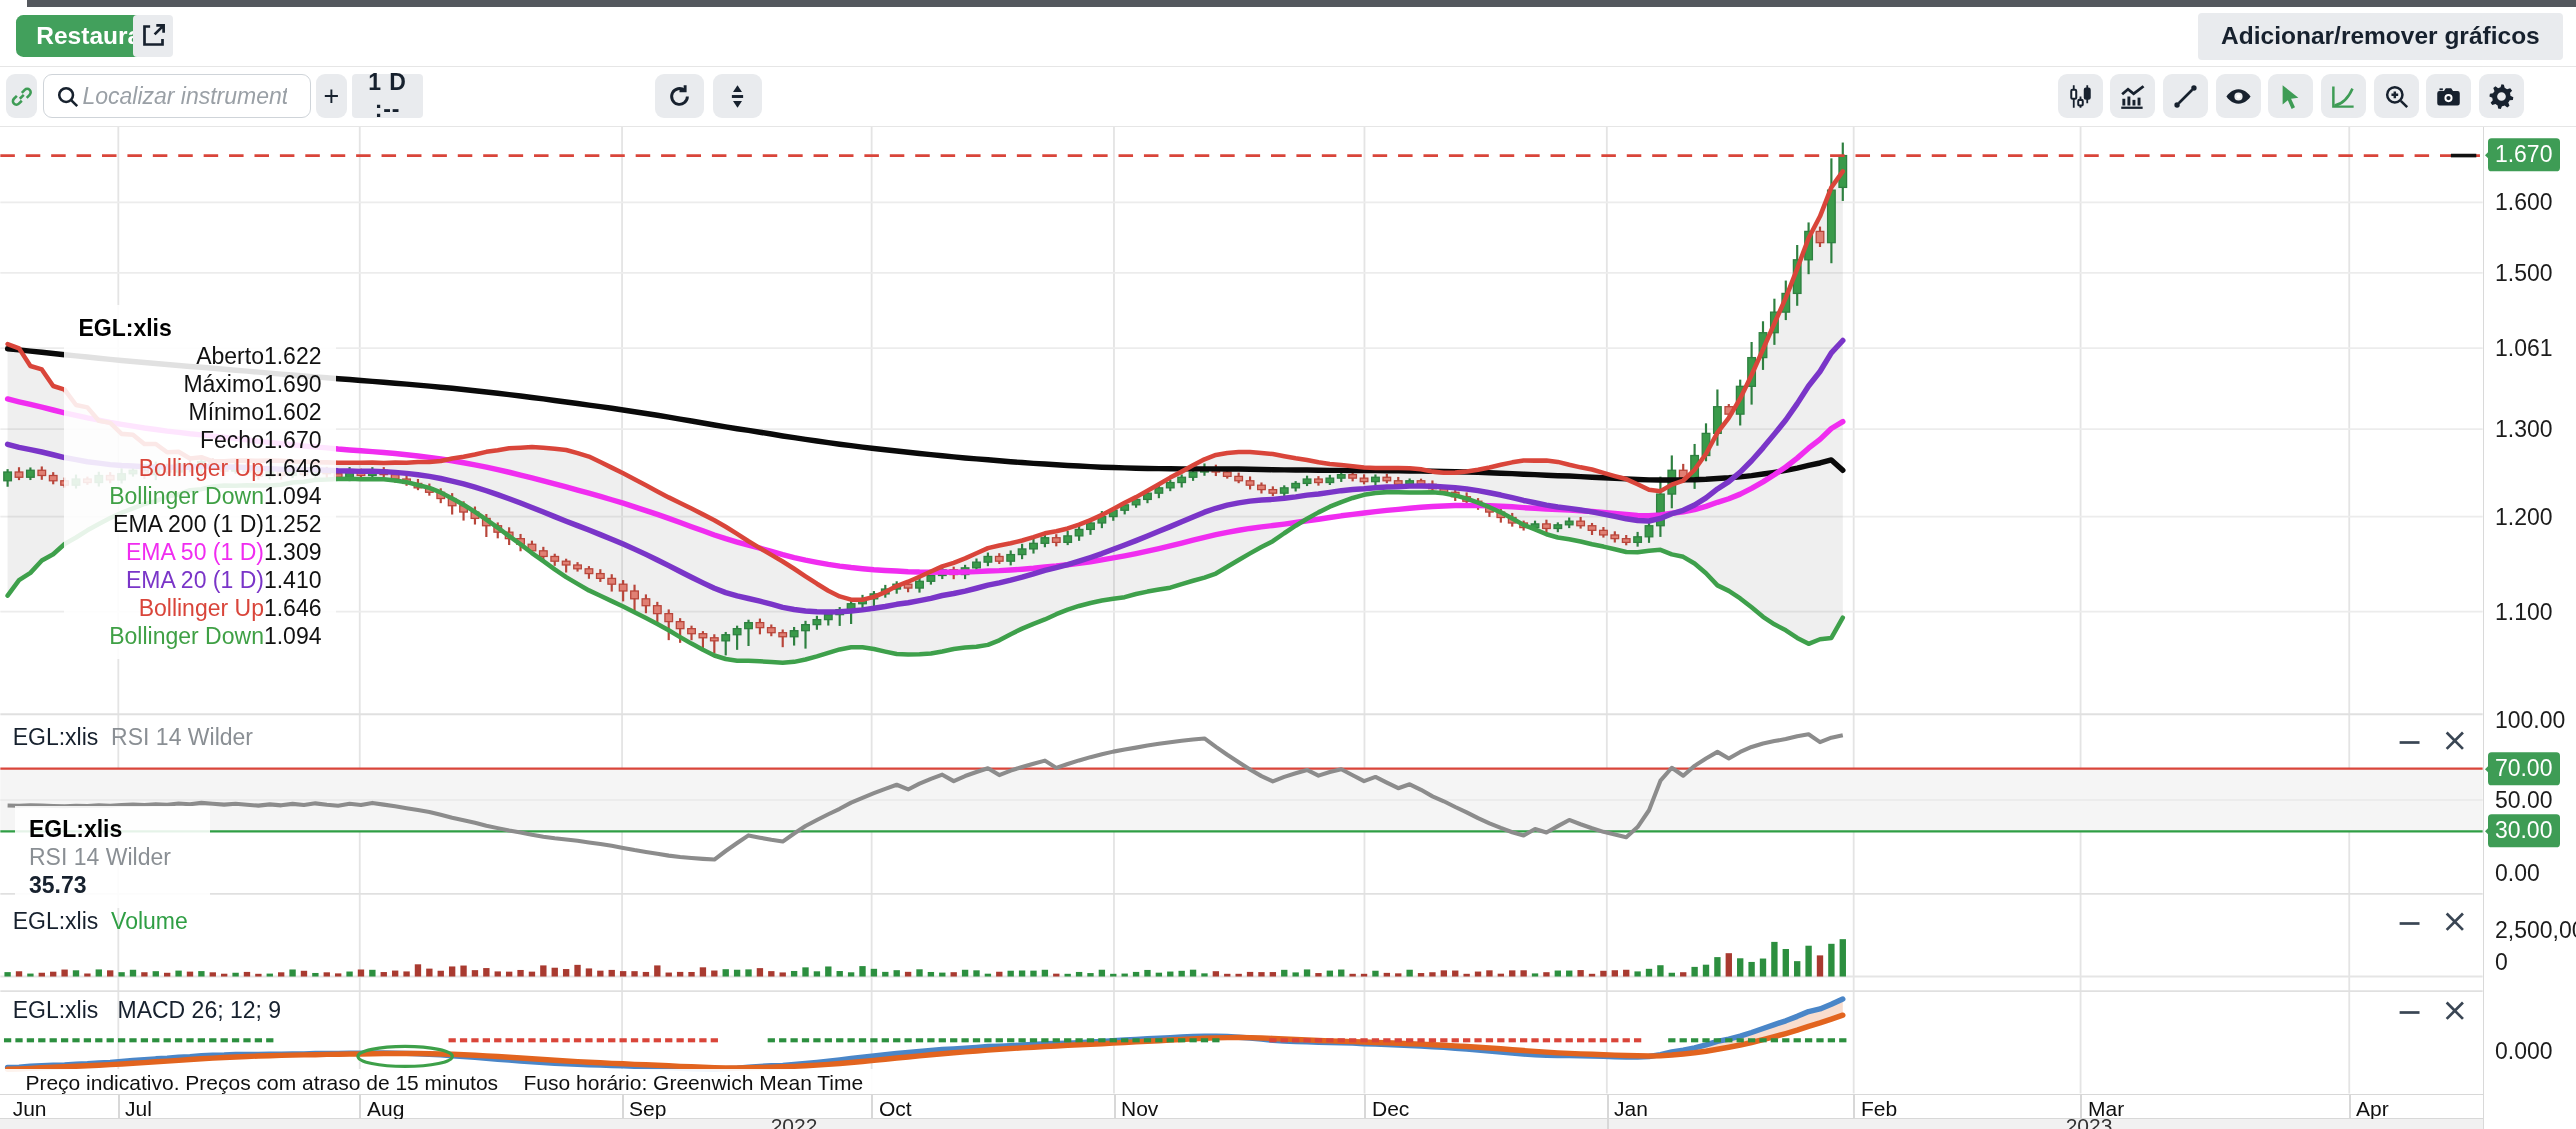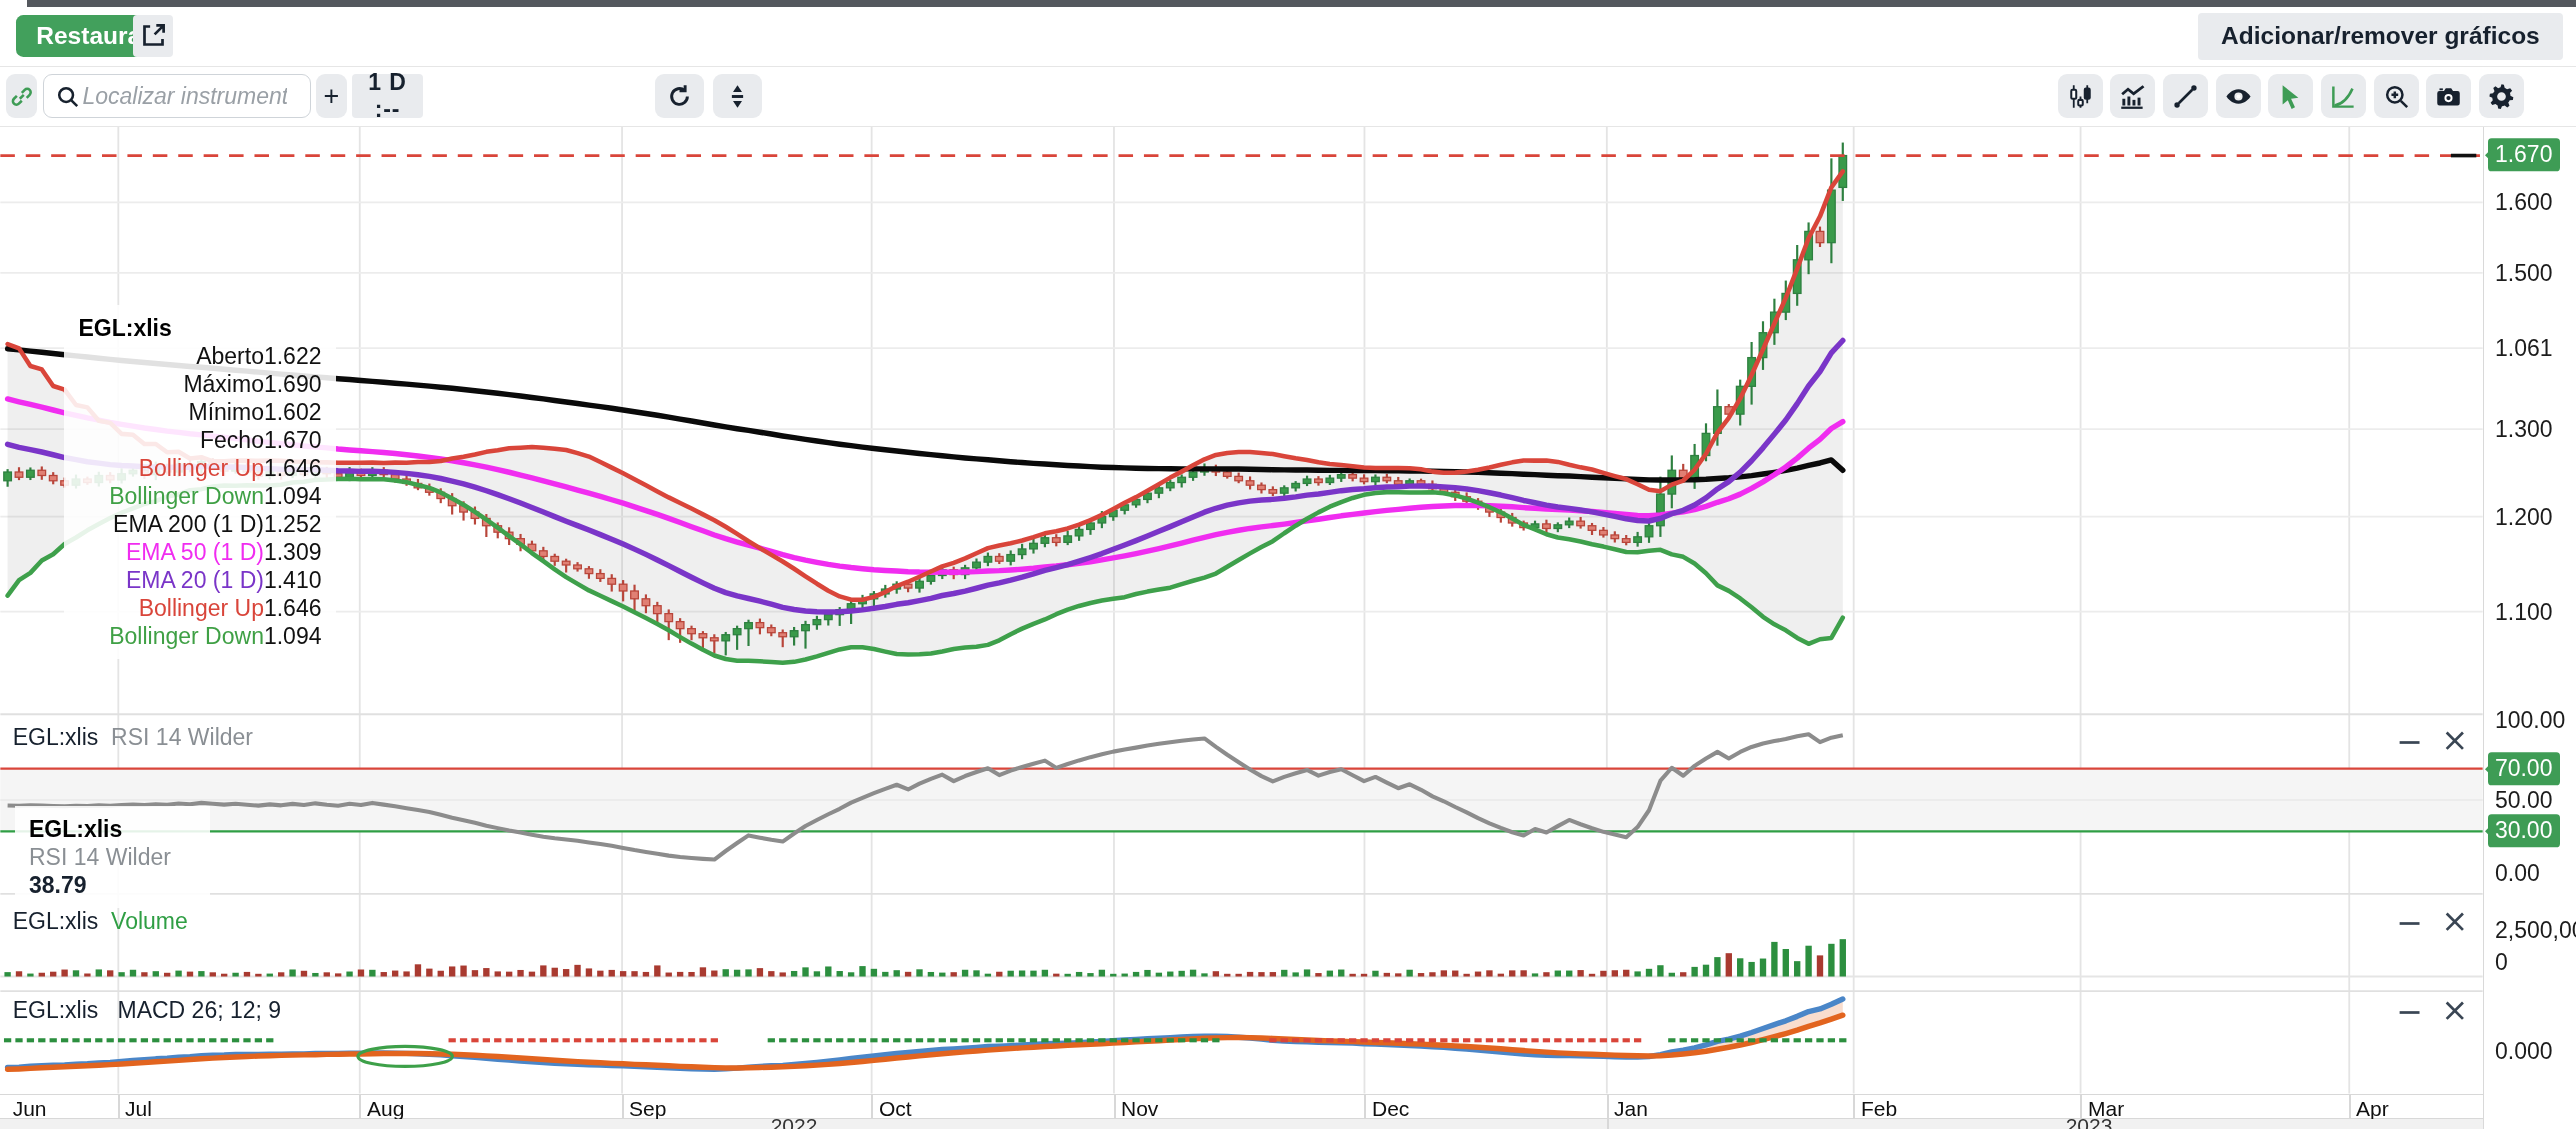--- a/index.html
+++ b/index.html
@@ -936,21 +936,21 @@
   </div>
 
   
   <div class="panel-head" style="left:12.7px;top:597px;">
     <span>EGL:xlis</span>&nbsp;
     <span class="muted">RSI 14 Wilder</span>
   </div>
   <div class="tip" style="left:14.5px;top:679px;width:195px;">
     <div class="sym">EGL:xlis</div>
     <div><span class="muted">RSI 14 Wilder</span>
-      <span style="font-weight:600">38.79</span></div>
+      <span style="font-weight:600">35.73</span></div>
   </div>
   <div class="panel-head" style="left:12.7px;top:781px;">
     <span>EGL:xlis</span>&nbsp;
     <span class="grn">Volume</span>
   </div>
   <div class="panel-head" style="left:12.7px;top:870px;">
     <span>EGL:xlis</span>&nbsp;&nbsp;
     <span>MACD 26; 12; 9</span>
   </div>
 
@@ -967,20 +967,24 @@
         <path d="M56 5 L74 23 M74 5 L56 23" stroke="#3a4654" stroke-width="3" fill="none"></path>
       </svg>
   </div>
   <div class="panel-ctrl" style="left:2396px;top:871px;">
     <svg width="76" height="25.4" viewBox="0 0 84 28">
         <line x1="4" y1="16" x2="26" y2="16" stroke="#3a4654" stroke-width="3"></line>
         <path d="M56 5 L74 23 M74 5 L56 23" stroke="#3a4654" stroke-width="3" fill="none"></path>
       </svg>
   </div>
 
+  <div id="status-strip">
+    <span>Preço indicativo. Preços com atraso de 15 minutos</span>
+    <span>Fuso horário: Greenwich Mean Time</span>
+  </div>
 
   <div id="month-row">
       <div class="mtick" style="left: 118px;"></div>
       <div class="mtick" style="left: 359px;"></div>
       <div class="mtick" style="left: 622px;"></div>
       <div class="mtick" style="left: 871px;"></div>
       <div class="mtick" style="left: 1114px;"></div>
       <div class="mtick" style="left: 1364px;"></div>
       <div class="mtick" style="left: 1607px;"></div>
       <div class="mtick" style="left: 1853px;"></div>

